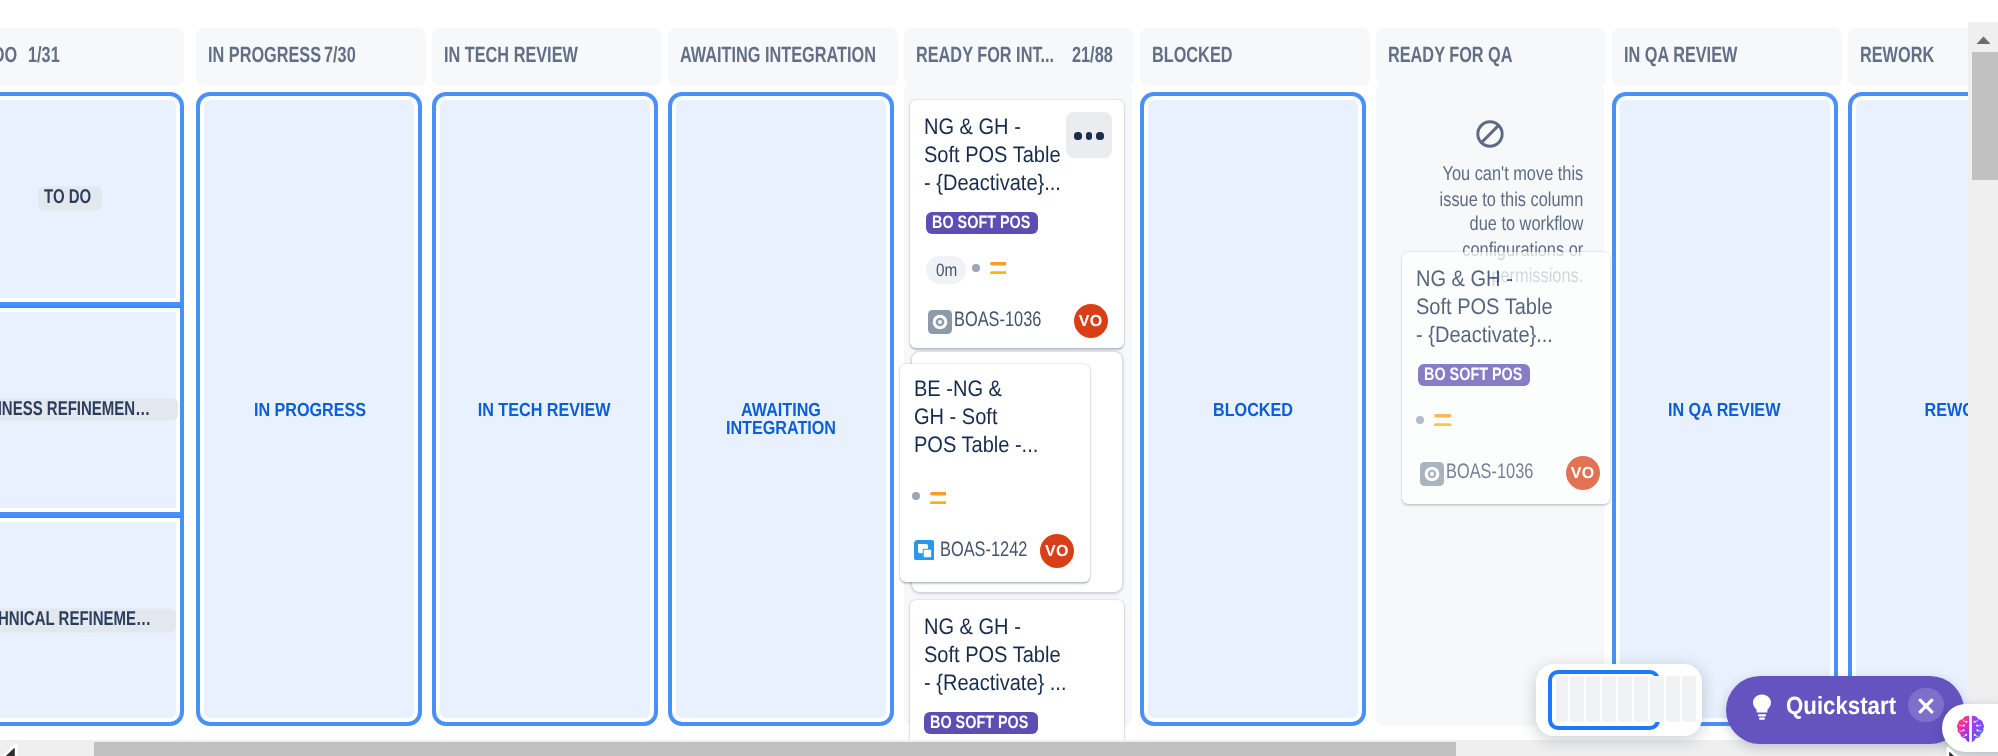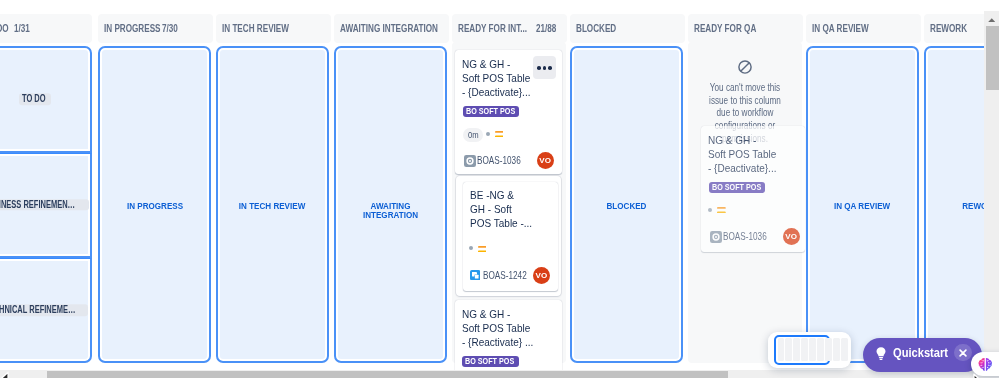--- a/index.html
+++ b/index.html
@@ -204,21 +204,21 @@
       <rect x="0" y="0" width="12" height="12" rx="2.2" fill="#8c9bab"></rect>
       <circle cx="6" cy="6" r="2.9" fill="none" stroke="#fff" stroke-width="1.5"></circle>
       <circle cx="6" cy="6" r="1" fill="#fff"></circle>
     </svg>
     <div class="ckey" style="left:22.1px;top:104.5px;">BOAS-1036</div>
     <div class="avatar" style="left:81.8px;top:101.5px;">VO</div>
   </div>
 
   <div class="placeholder" style="left:455.7px;top:176px;width:105.6px;height:120px;"></div>
 
-  <div class="card" style="left:463px;top:181.5px;width:94.5px;height:109.4px;text-decoration:underline;">
+  <div class="card" style="left:450px;top:181.5px;width:94.5px;height:109.4px;text-decoration:underline;">
     <div class="ctitle" style="width:110px;">
       <div>BE -NG &amp;</div>
       <div>GH - Soft</div>
       <div>POS Table -...</div>
     </div>
     <div class="dot" style="left:5.9px;top:64.5px;"></div>
     <svg class="prio" style="left:14.6px;top:64.1px;" width="8.8" height="6.4" viewBox="0 0 8.8 6.4">
       <rect x="0" y="0" width="8.8" height="1.8" rx="0.9" fill="#fa9d28"></rect>
       <rect x="0" y="4.6" width="8.8" height="1.8" rx="0.9" fill="#fcb400"></rect>
     </svg>
@@ -239,21 +239,21 @@
     </div>
     <div class="ctag" style="left:7.1px;top:55.9px;width:57.2px;box-sizing:border-box;">
       <span>BO SOFT POS</span></div>
   </div>
 
   <div class="colbg" style="left:688px;top:42px;width:114px;height:321px;"></div>
   <svg style="position:absolute;left:738px;top:59.5px;" width="14" height="14" viewBox="0 0 14 14">
     <circle cx="7" cy="7" r="6.1" fill="none" stroke="#5d6b82" stroke-width="1.45"></circle>
     <line x1="2.7" y1="11.3" x2="11.3" y2="2.7" stroke="#5d6b82" stroke-width="1.45"></line>
   </svg>
-  <div class="blockmsg" style="left:688px;top:82px;width:114px;">
+  <div class="blockmsg" style="left:688px;top:82px;width:114px;text-align:right;">
     <div>You can't move this</div>
     <div>issue to this column</div>
     <div>due to workflow</div>
     <div>configurations or</div>
     <div>permissions.</div>
   </div>
 
   <div class="card dragcard" style="left:701px;top:126px;width:104px;height:126px;">
     <div class="ctitle" style="width:122px;">
       <div>NG &amp; GH -</div>

